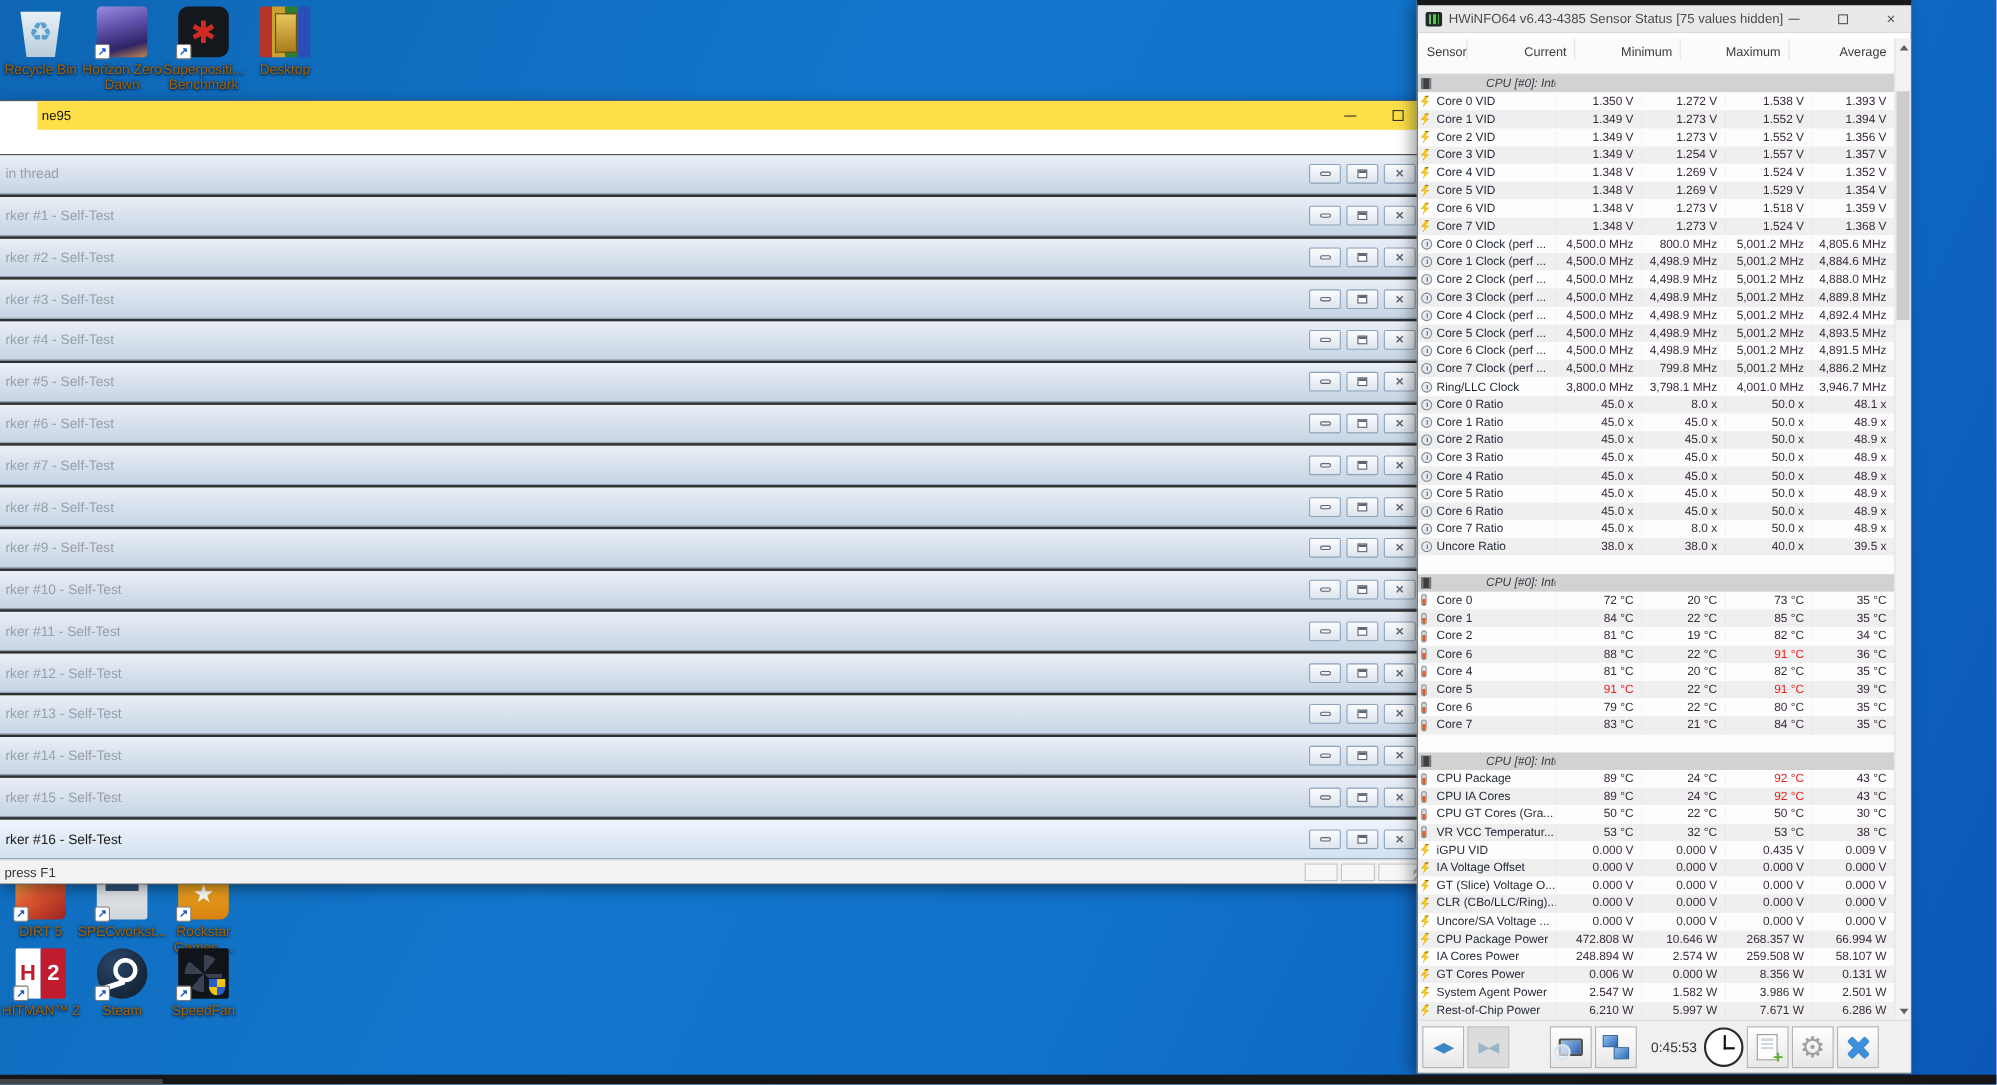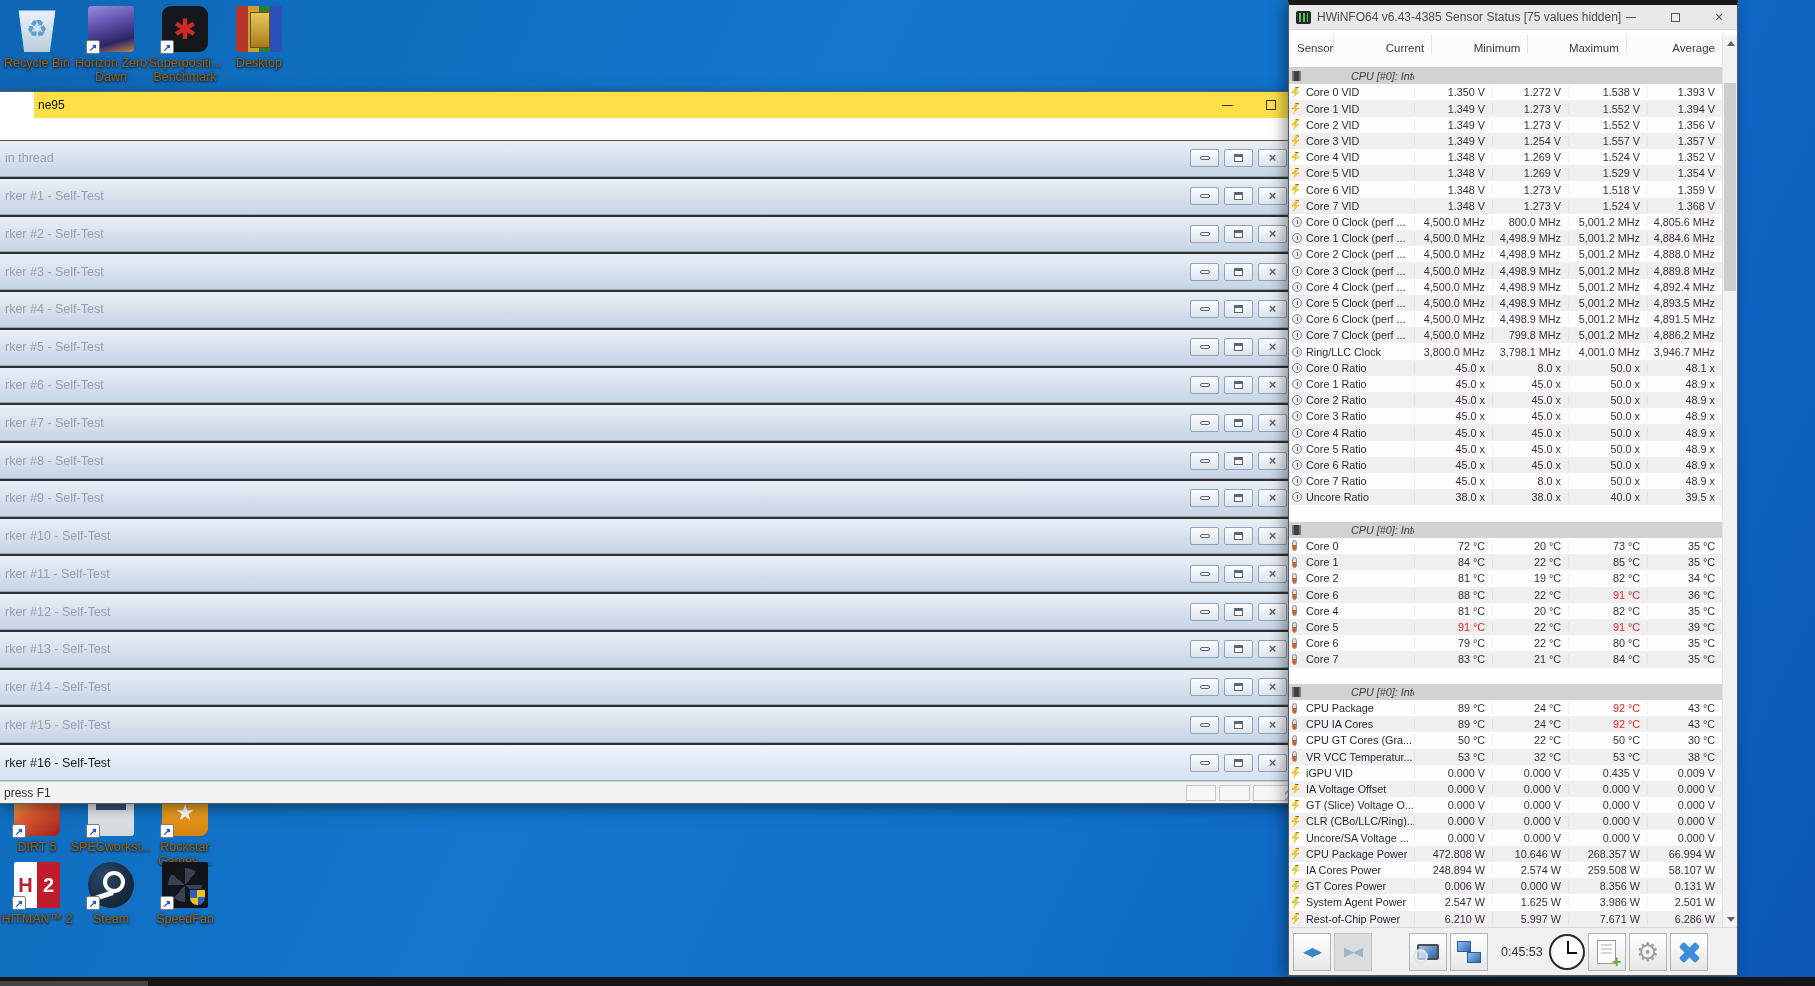--- a/index.html
+++ b/index.html
@@ -1000,21 +1000,21 @@
       <span class="c-v w2">0.000 W</span>
       <span class="c-v w3">8.356 W</span>
       <span class="c-v w4">0.131 W</span>
       </div>
       <div class="row plain">
         <span class="c-icon">
           <span class="ri-volt"></span>
         </span>
       <span class="c-l">System Agent Power</span>
       <span class="c-v">2.547 W</span>
-      <span class="c-v w2">1.625 W</span>
+      <span class="c-v w2">1.582 W</span>
       <span class="c-v w3">3.986 W</span>
       <span class="c-v w4">2.501 W</span>
       </div>
       <div class="row alt">
         <span class="c-icon">
           <span class="ri-volt"></span>
         </span>
       <span class="c-l">Rest-of-Chip Power</span>
       <span class="c-v">6.210 W</span>
       <span class="c-v w2">5.997 W</span>

